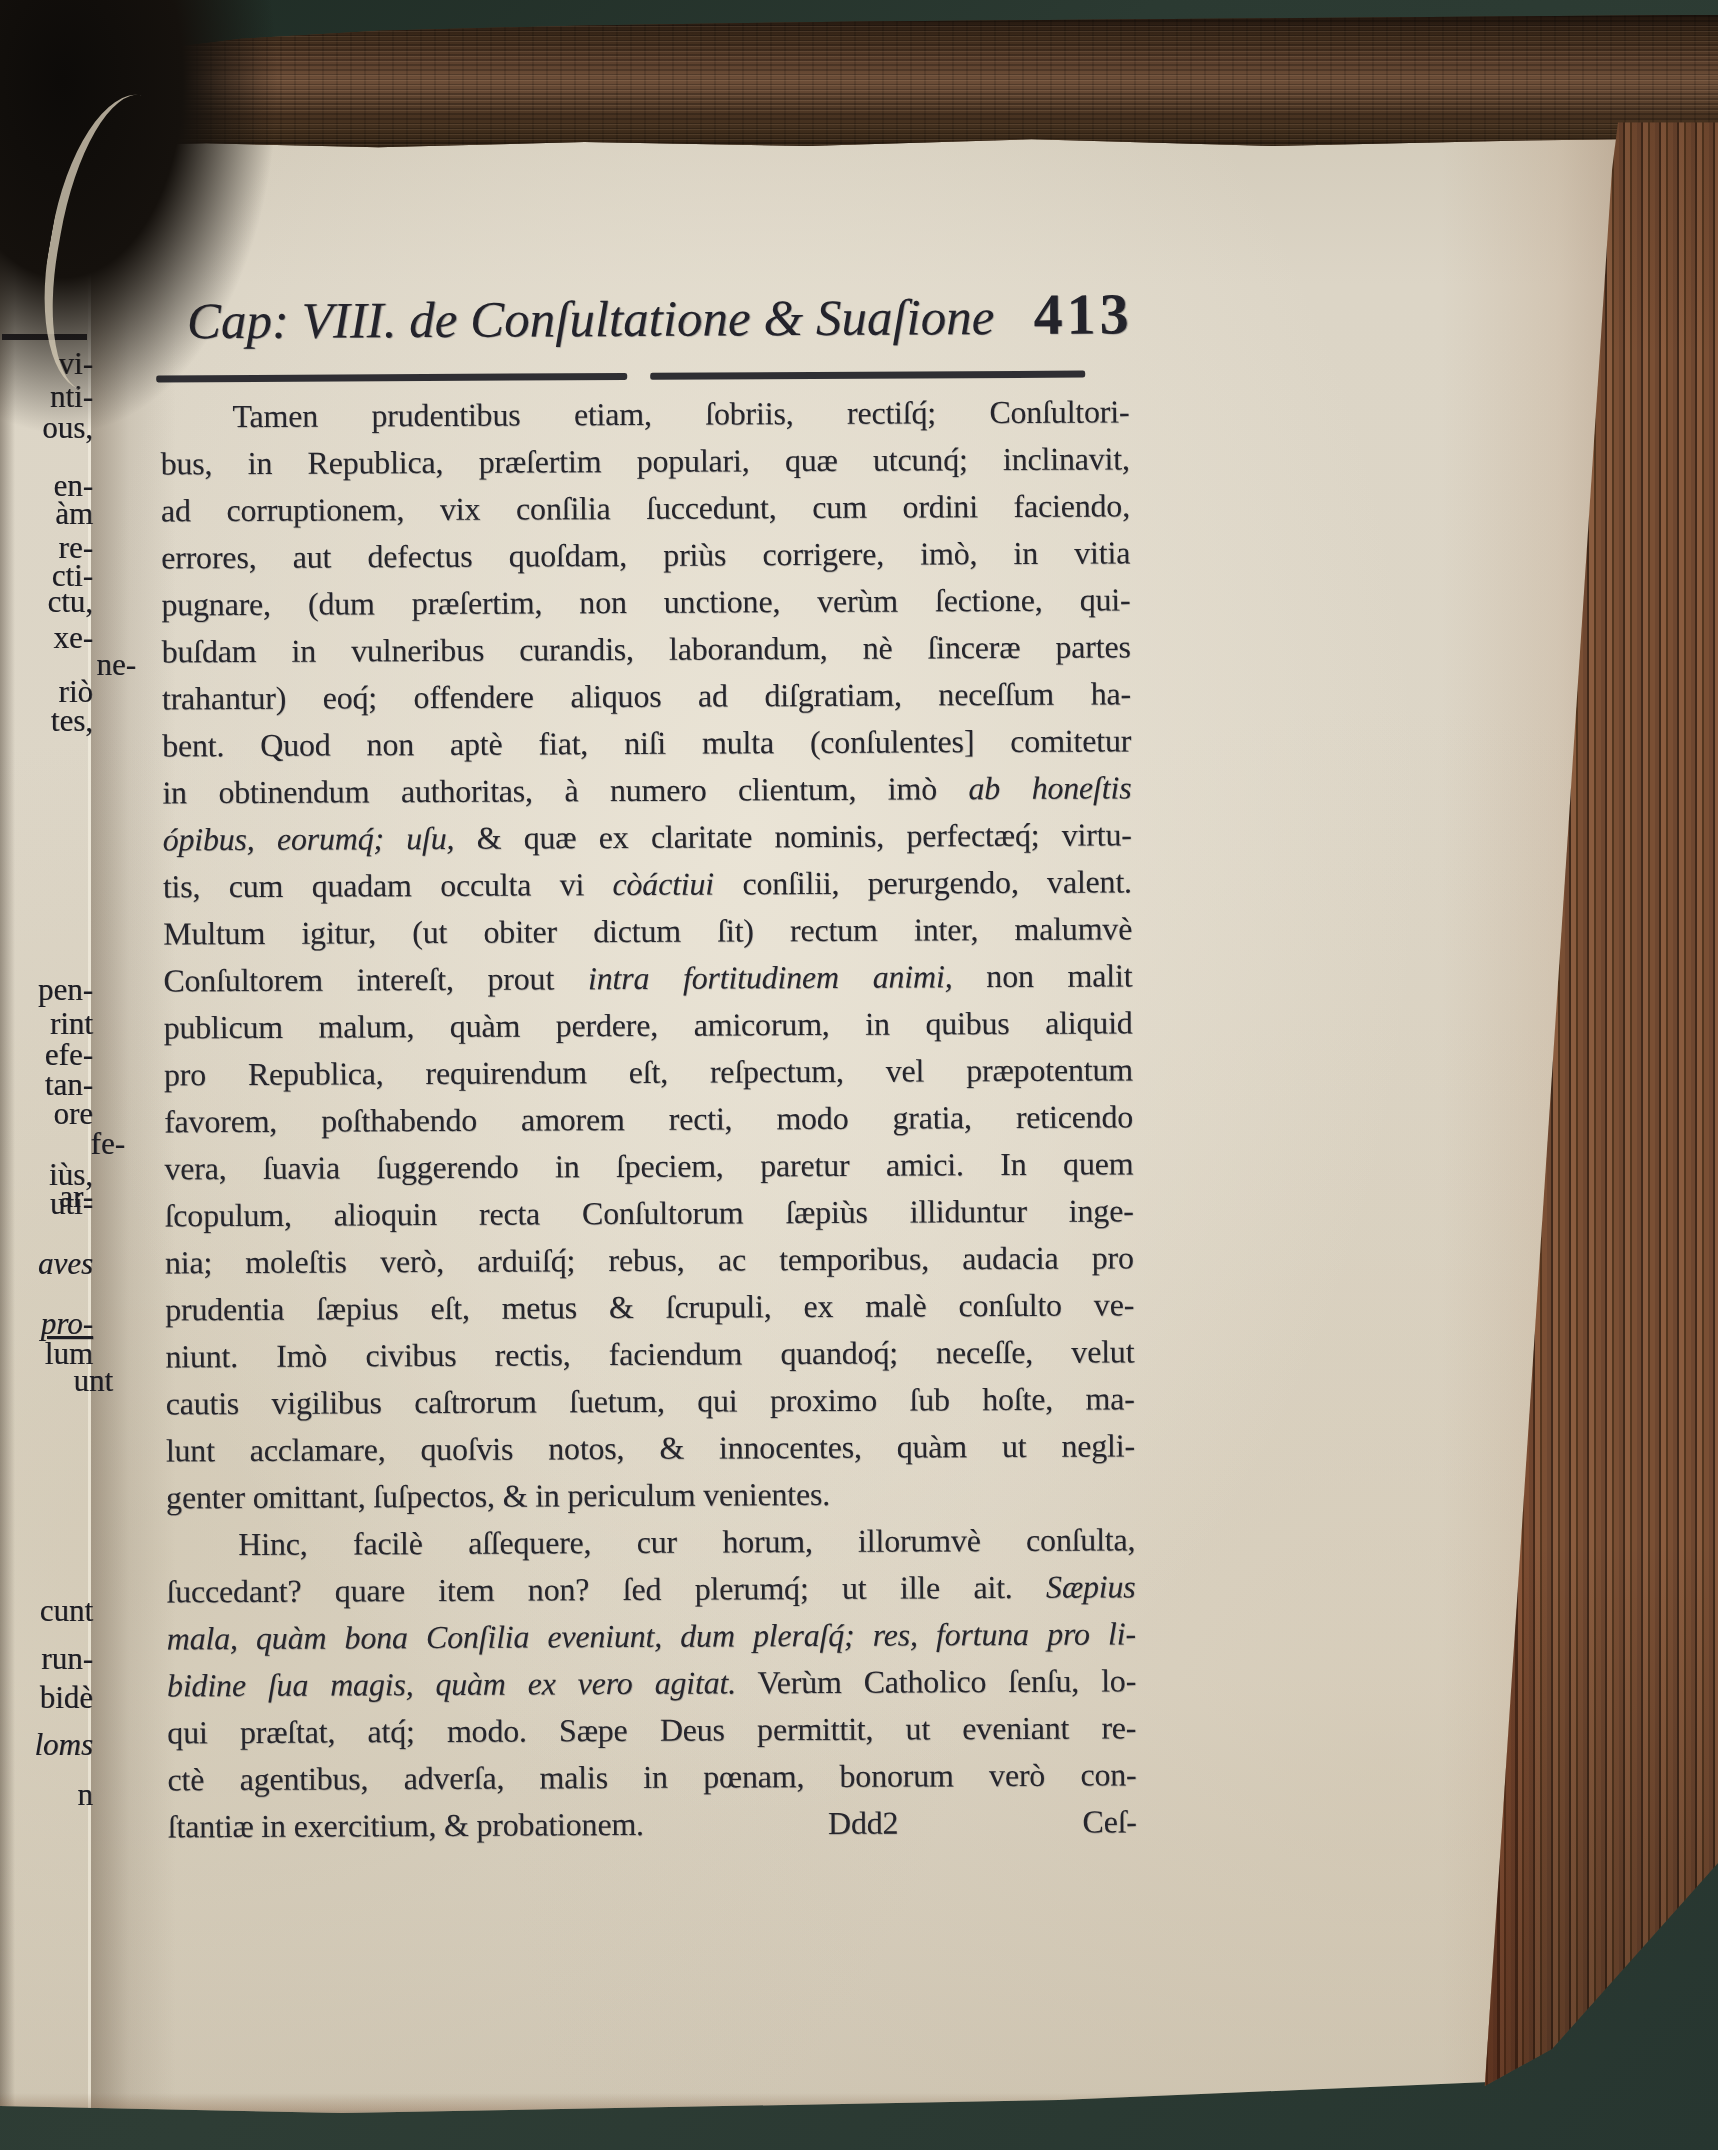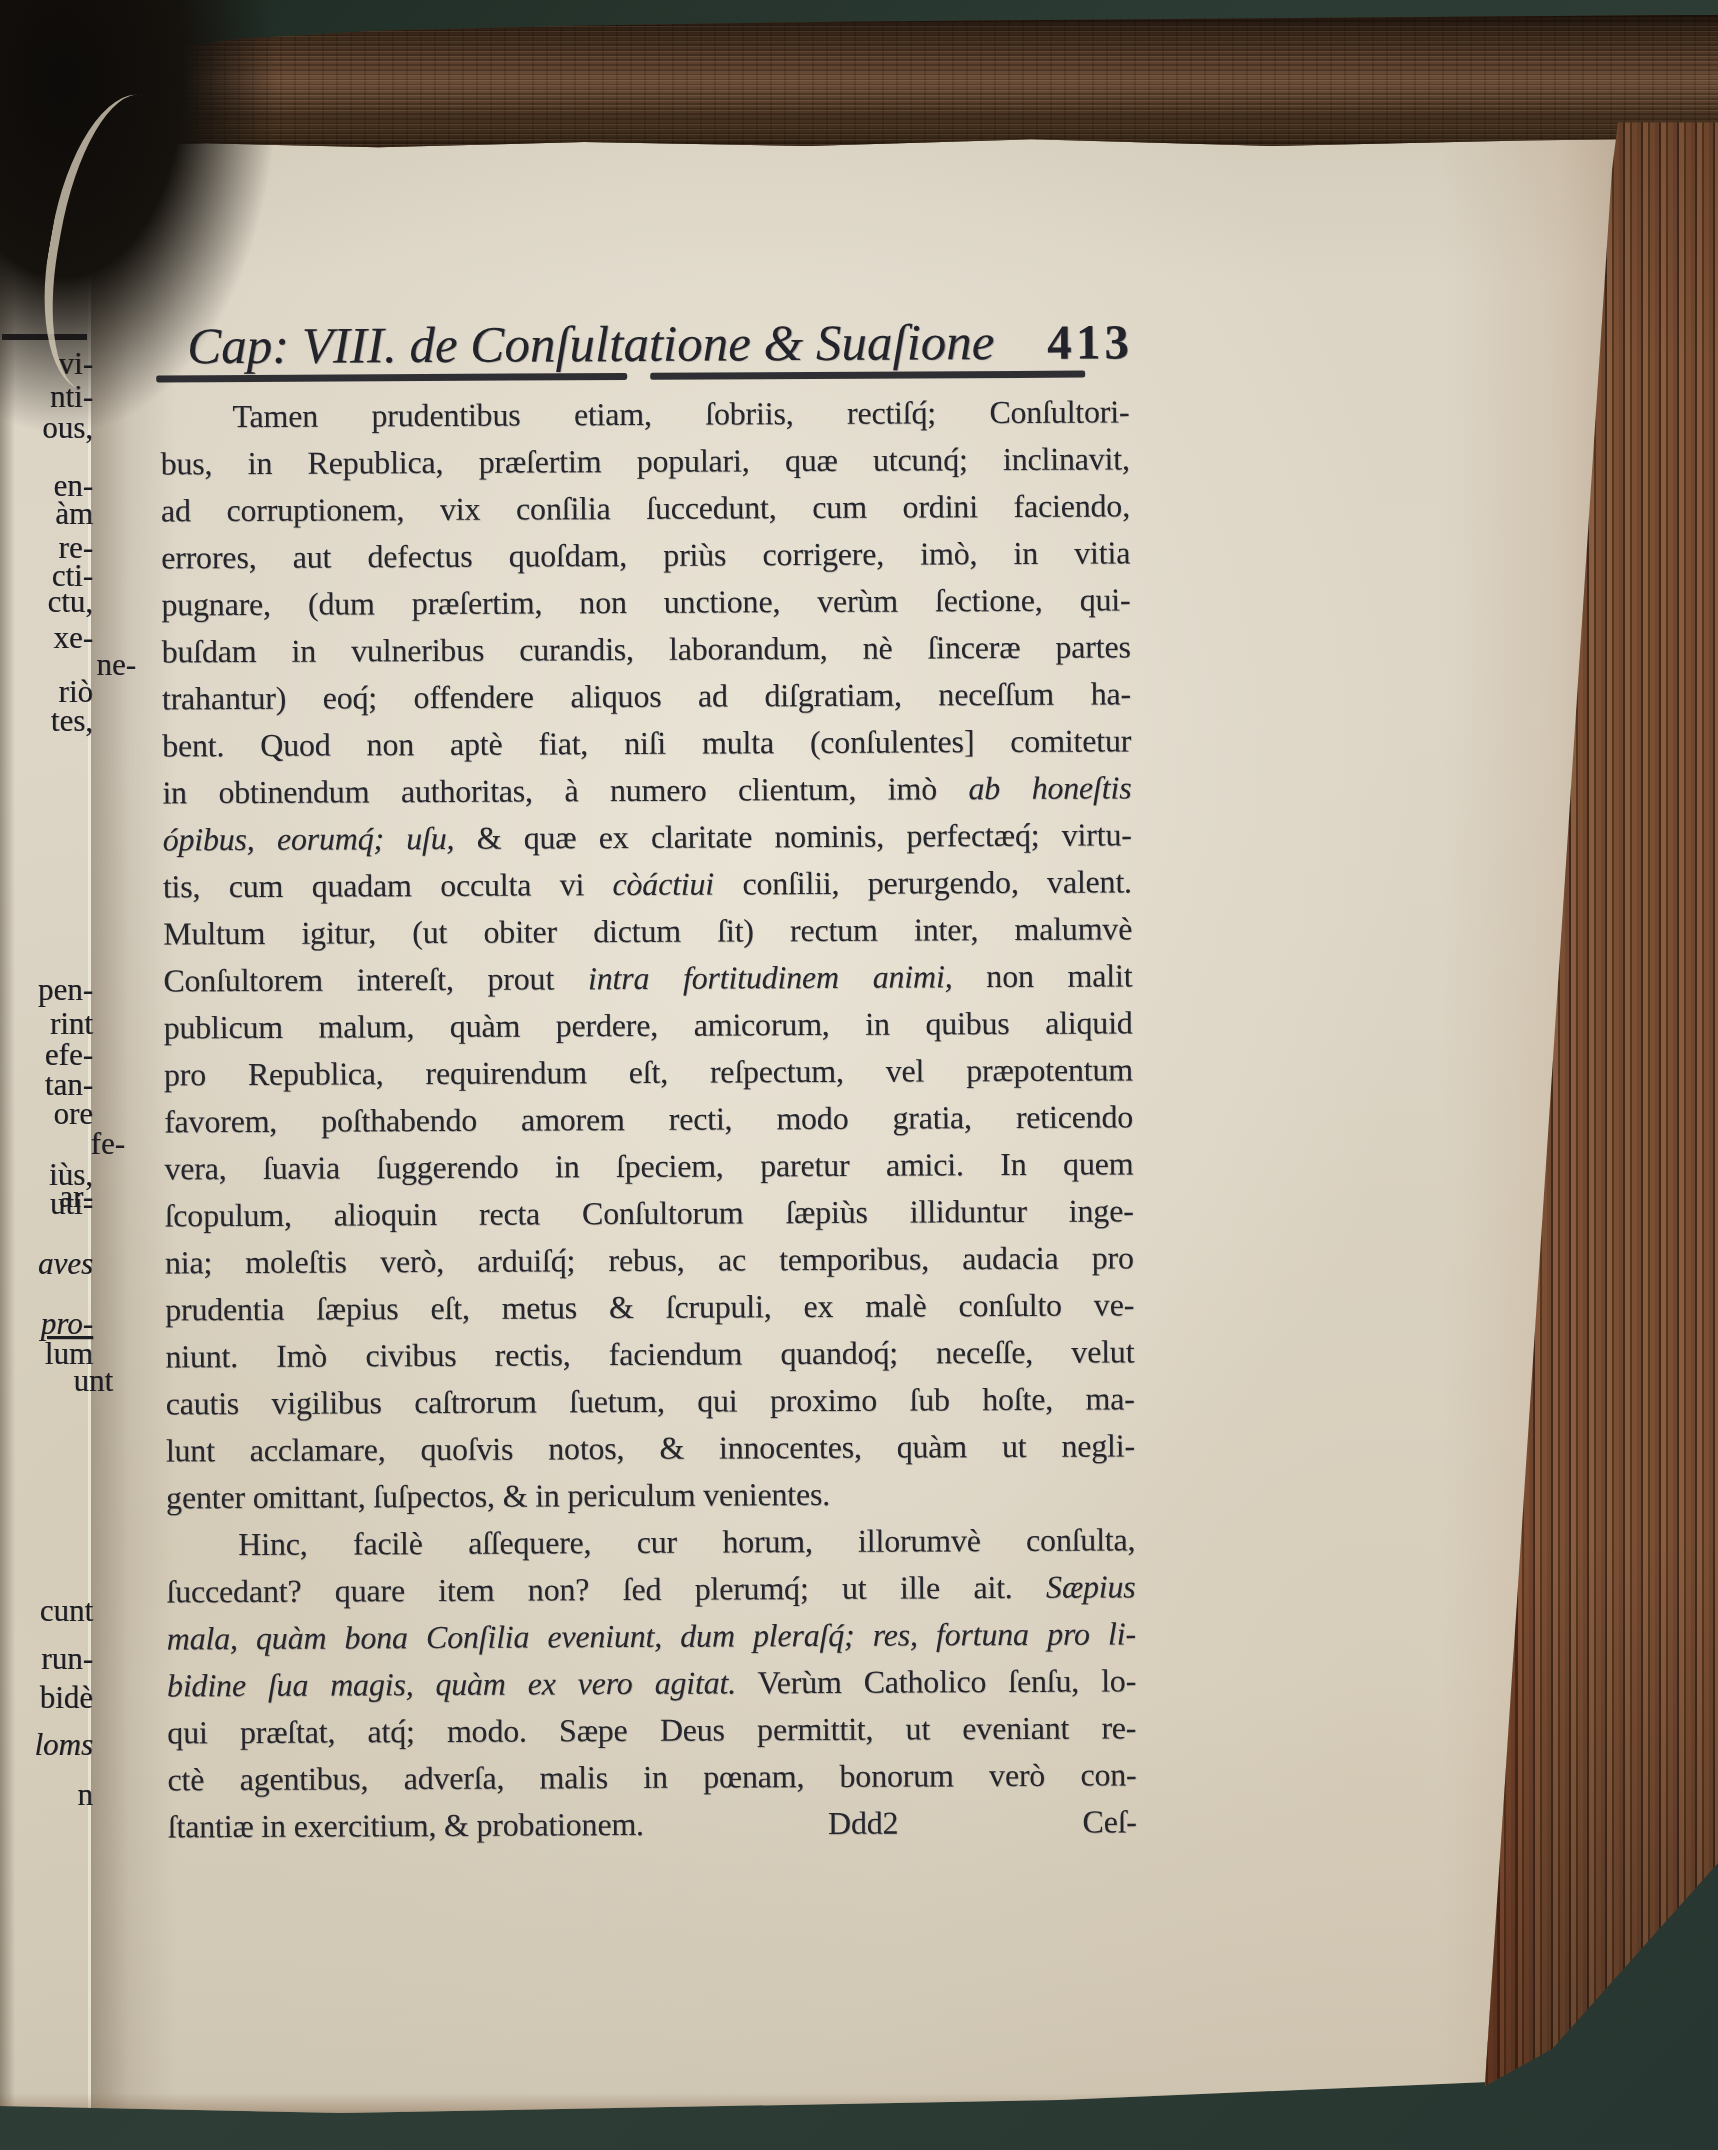--- a/index.html
+++ b/index.html
@@ -48,21 +48,21 @@
     border-left:9.8px solid rgba(213,203,181,0.8);
     border-radius:60% 0 0 55% / 50% 0 0 45%;
     transform:rotate(10deg);}
 
   
   .content{position:absolute;inset:0;transform:rotate(-0.3deg);transform-origin:50% 40%;color:#26262d;}
   .header{position:absolute;left:167px;top:182px;width:969px;box-sizing:border-box;padding-left:23px;
     display:flex;justify-content:space-between;align-items:baseline;
     font-style:italic;font-size:51px;line-height:1.1;color:#23232b;
     text-shadow:0.8px 0.5px 0.8px rgba(30,30,40,0.4);white-space:nowrap;}
-  .pagenum{font-style:normal;font-weight:bold;font-size:49px;letter-spacing:4.1px;margin-left:19.6px;margin-top:33px;}
+  .pagenum{font-style:normal;font-weight:bold;font-size:58px;letter-spacing:4.1px;margin-left:19.6px;}
   .rule{position:absolute;background:#1f1f26;height:6.5px;border-radius:2.4px;opacity:0.92;}
   .rule.a{left:159px;top:270px;width:471px;}
   .rule.b{left:653px;top:270px;width:435px;}
 
   .body{position:absolute;left:163px;top:288px;width:969px;font-size:32px;letter-spacing:-0.2px;
     color:#26262d;text-shadow:0.5px 0.7px 0.7px rgba(38,36,44,0.32);}
   .line{height:47px;line-height:47px;text-align:justify;text-align-last:justify;white-space:normal;overflow:visible;}
   .line.end{text-align-last:left;}
   .line.ind{padding-left:72px;}
   .it{font-style:italic;}

